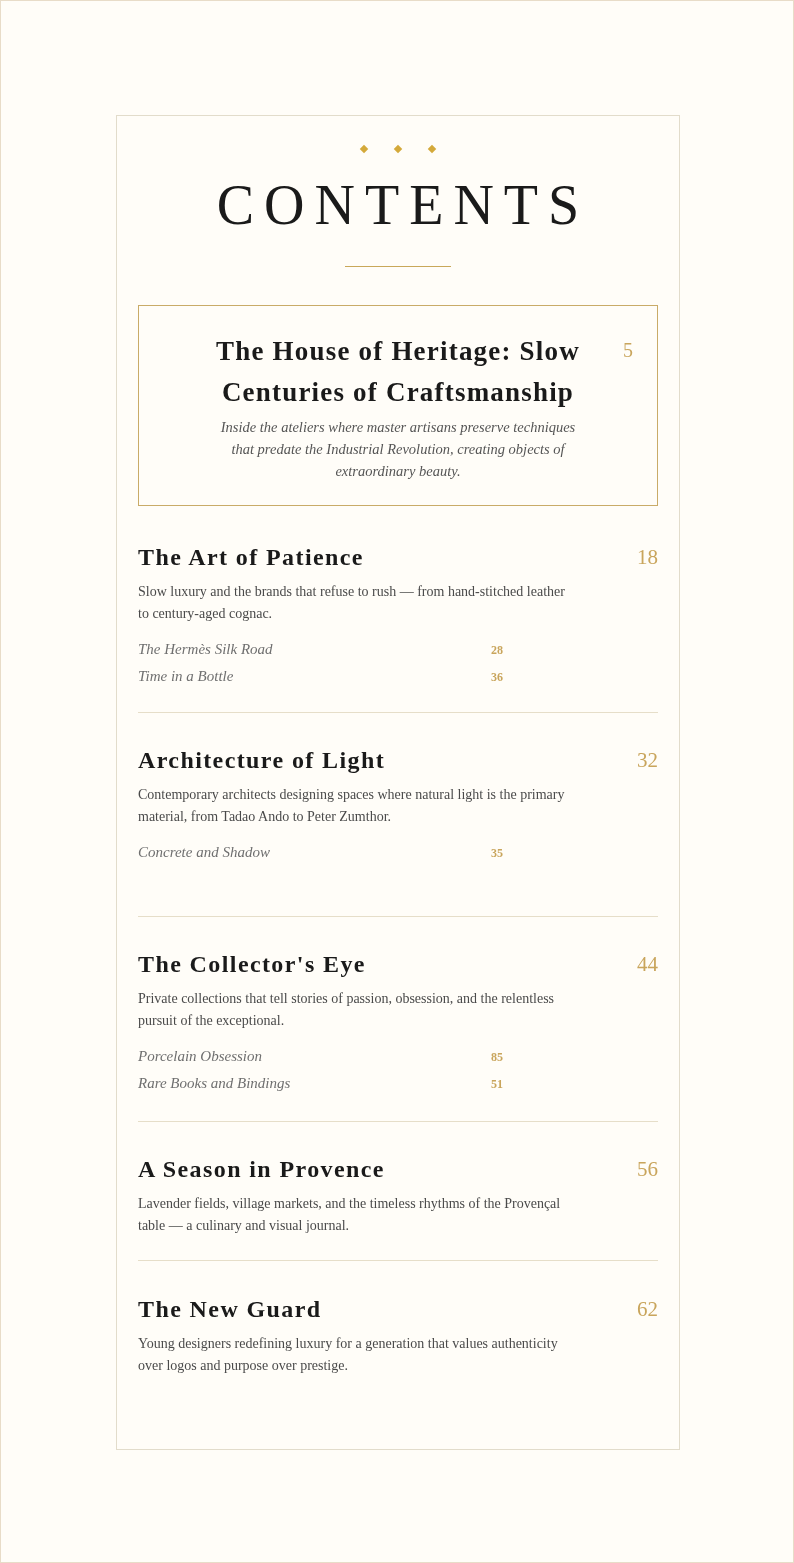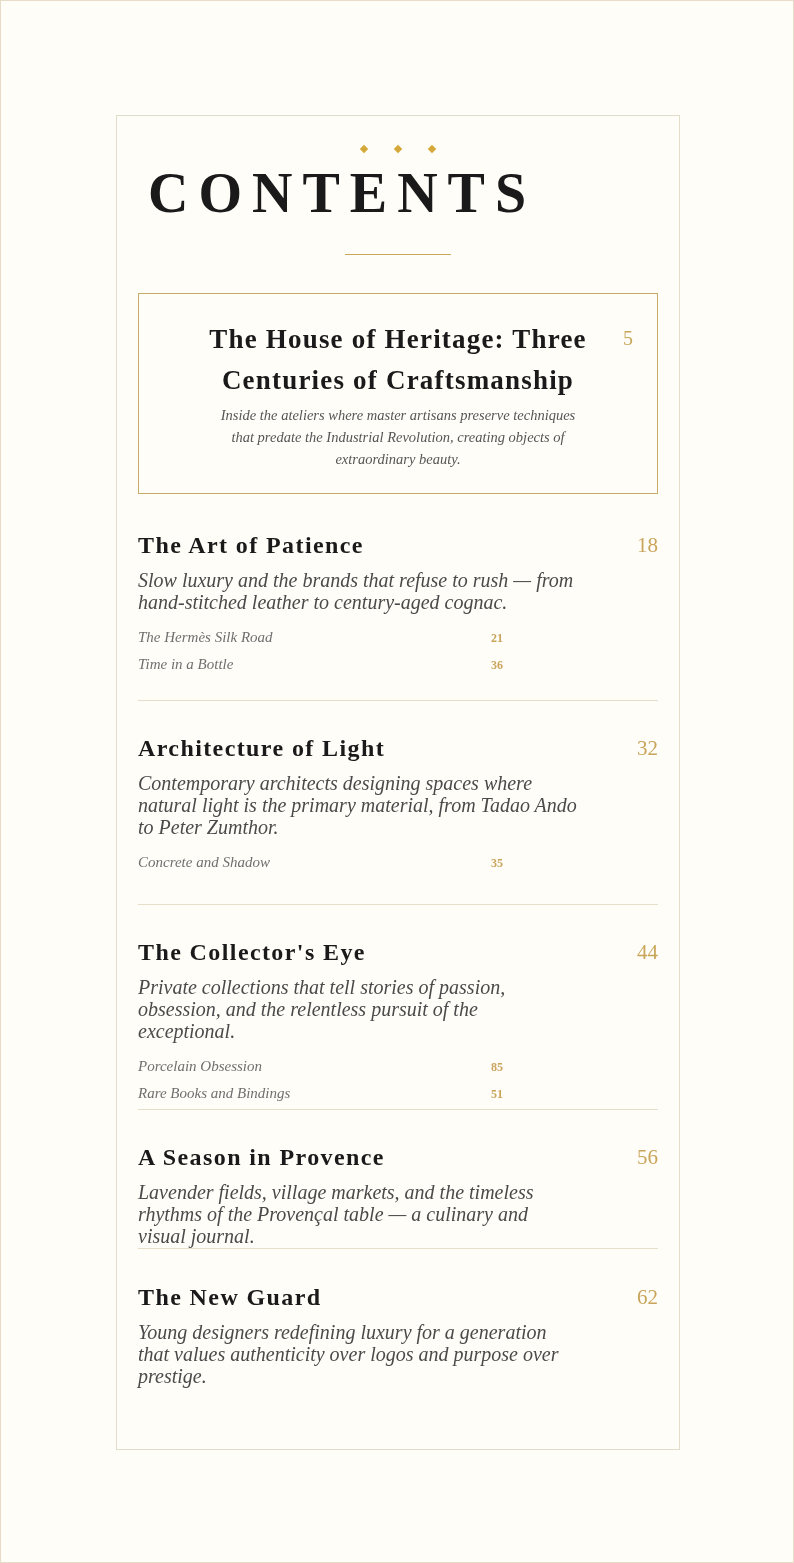--- a/index.html
+++ b/index.html
@@ -21,23 +21,24 @@
     }
     .ornament {
       display: flex; justify-content: center; gap: 28px;
       margin-top: 29px; height: 8px;
     }
     .diamond {
       width: 6px; height: 6px; background: #d4a93a;
       transform: rotate(45deg); margin-top: 1px;
     }
     .contents-title {
-      font-size: 56px; font-weight: bold;
+      text-align: center;
+      font-size: 56px; font-weight: normal;
       letter-spacing: 10px;
-      margin-top: 10px;
+      margin-top: 22px;
       line-height: 60px;
       padding-left: 10px;
     }
     .title-rule {
       width: 106px; height: 1px; background: #c9a85a;
       margin: 31px auto 0;
     }
     .featured {
       margin-top: 38px;
       border: 1px solid #c9ab68;
@@ -71,21 +72,21 @@
       font-size: 24px; font-weight: bold;
       letter-spacing: 1.4px;
       line-height: 30px;
     }
     .sec-page {
       position: absolute; right: 0;
       font-size: 21px; color: #c9a55c;
       line-height: 30px;
     }
     .sec-desc {
-      font-style: italic; font-size: 20px; color: #4a4a4a;
+      font-size: 14px; color: #4a4a4a;
       line-height: 22px; width: 440px;
       margin-top: 9px;
     }
     .sub-list { width: 365px; margin-top: 14px; }
     .sub-item {
       display: flex; justify-content: space-between; align-items: baseline;
       height: 27px; line-height: 20px;
     }
     .sub-label { font-style: italic; font-size: 15px; color: #6f6f6f; }
     .sub-page { font-size: 12px; font-weight: bold; color: #c9a55c; }
@@ -96,33 +97,33 @@
 <div class="card">
   <div class="ornament">
     <span class="diamond"></span>
     <span class="diamond"></span>
     <span class="diamond"></span>
   </div>
   <h1 class="contents-title">CONTENTS</h1>
   <div class="title-rule"></div>
 
   <div class="featured">
-    <div class="featured-title">The House of Heritage: Three Centuries of Craftsmanship</div>
+    <div class="featured-title">The House of Heritage: Slow Centuries of Craftsmanship</div>
     <div class="featured-page">5</div>
     <div class="featured-desc">Inside the ateliers where master artisans preserve techniques that predate the Industrial Revolution, creating objects of extraordinary beauty.</div>
   </div>
 
   <div class="section" style="padding-top:36px;height:207px;">
     <div class="sec-page">18</div>
     <div class="sec-title">The Art of Patience</div>
     <div class="sec-desc">Slow luxury and the brands that refuse to rush — from hand-stitched leather to century-aged cognac.</div>
     <div class="sub-list">
       <div class="sub-item">
         <span class="sub-label">The Hermès Silk Road</span>
-        <span class="sub-page">21</span>
+        <span class="sub-page">28</span>
       </div>
       <div class="sub-item">
         <span class="sub-label">Time in a Bottle</span>
         <span class="sub-page">36</span>
       </div>
     </div>
   </div>
 
   <div class="section" style="padding-top:32px;height:204px;">
     <div class="sec-page">32</div>

